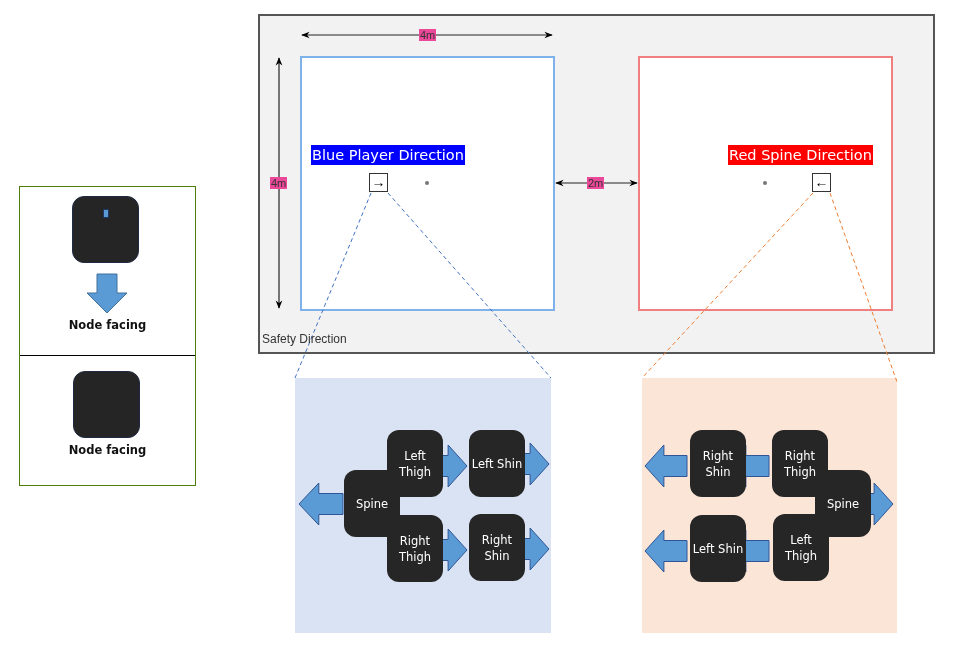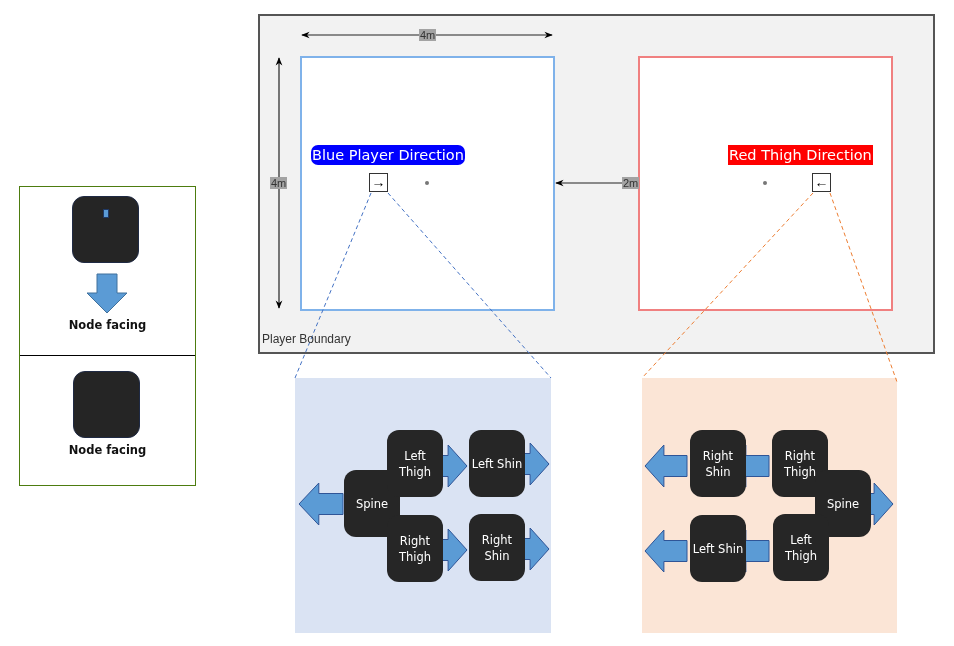--- a/index.html
+++ b/index.html
@@ -24,21 +24,21 @@
            border: 2px solid #555; box-sizing: border-box; }
   .zone { position: absolute; background: #fff; box-sizing: border-box; }
   #zone-blue { left: 300px; top: 56px; width: 255px; height: 255px; border: 2px solid #7fb2ea; }
   #zone-red  { left: 638px; top: 56px; width: 255px; height: 255px; border: 2px solid #f08080; }
   .dir-label { position: absolute; color: #fff; font-family: "DejaVu Sans", sans-serif;
                font-size: 14.5px; line-height: 20px; padding: 0 1px; white-space: nowrap; }
   .dir-box { position: absolute; width: 19px; height: 19px; border: 1px solid #333;
              background: #fff; box-sizing: border-box; font-size: 14px; line-height: 16px;
              text-align: center; font-weight: bold; color: #000; }
   .center-dot { position: absolute; width: 4px; height: 4px; border-radius: 50%; background: #777; }
-  .dim-text { position: absolute; font-size: 11px; color: #333; background: #a3a3a3; padding: 0 1px; }
+  .dim-text { position: absolute; font-size: 11px; color: #333; background: #ec4899; padding: 0 1px; }
   #safety-label { left: 262px; top: 332px; font-size: 12px; color: #333; }
 
   
   #panel-blue { left: 295px; top: 378px; width: 256px; height: 255px; background: #dae3f3; }
   #panel-red  { left: 642px; top: 378px; width: 255px; height: 255px; background: #fbe5d6; }
   .sensor { position: absolute; width: 56px; height: 67px; background: #262626;
             border-radius: 12px; color: #fff; font-family: "DejaVu Sans", sans-serif;
             font-size: 11.5px; line-height: 16px; display: flex; align-items: center;
             justify-content: center; text-align: center; box-sizing: border-box; }
 
@@ -61,22 +61,22 @@
   <div class="legend-node" style="left:53px; top:184px;"></div>
   <div class="legend-text" style="top:256px;">
     <div>Node facing</div>
   </div>
 </div>
 
 <div id="arena" class="abs"></div>
 <div id="zone-blue" class="zone"></div>
 <div id="zone-red" class="zone"></div>
 
-<div class="dir-label" style="left:311px; top:145px; background:#0000ff;border-radius:7px;">Blue Player Direction</div>
-<div class="dir-label" style="left:728px; top:145px; background:#ff0000;">Red Thigh Direction</div>
+<div class="dir-label" style="left:311px; top:145px; background:#0000ff;">Blue Player Direction</div>
+<div class="dir-label" style="left:728px; top:145px; background:#ff0000;">Red Spine Direction</div>
 
 <div class="dir-box" style="left:369px; top:173px;">→</div>
 <div class="dir-box" style="left:812px; top:173px;">←</div>
 
 <div class="center-dot" style="left:425px; top:181px;"></div>
 <div class="center-dot" style="left:763px; top:181px;"></div>
 
 <div id="panel-blue" class="abs"></div>
 <div id="panel-red" class="abs"></div>
 
@@ -108,22 +108,22 @@
       <polygon points="687,455.5 663.9,455.5 663.9,445 645,466 663.9,487 663.9,476.5 687,476.5"></polygon>
       <polygon points="769,455.5 745.9,455.5 745.9,445 727,466 745.9,487 745.9,476.5 769,476.5"></polygon>
       <polygon points="851,493.5 874.1,493.5 874.1,483 893,504 874.1,525 874.1,514.5 851,514.5"></polygon>
       <polygon points="687,540.5 663.9,540.5 663.9,530 645,551 663.9,572 663.9,561.5 687,561.5"></polygon>
       <polygon points="769,540.5 745.9,540.5 745.9,530 727,551 745.9,572 745.9,561.5 769,561.5"></polygon>
     </g>
 </svg>
 
 <div class="dim-text" style="left:419px; top:29px;">4m</div>
 <div class="dim-text" style="left:270px; top:177px;">4m</div>
-<div class="dim-text" style="left:622px; top:177px;">2m</div>
-<div id="safety-label" class="abs">Player Boundary</div>
+<div class="dim-text" style="left:587px; top:177px;">2m</div>
+<div id="safety-label" class="abs">Safety Direction</div>
 
 <div class="sensor" style="left:344px; top:470px;">Spine</div>
 <div class="sensor" style="left:387px; top:430px;">Left Thigh</div>
 <div class="sensor" style="left:469px; top:430px;">Left Shin</div>
 <div class="sensor" style="left:387px; top:515px;">Right Thigh</div>
 <div class="sensor" style="left:469px; top:514px;">Right Shin</div>
 
 <div class="sensor" style="left:690px; top:430px;">Right Shin</div>
 <div class="sensor" style="left:772px; top:430px;">Right Thigh</div>
 <div class="sensor" style="left:815px; top:470px;">Spine</div>

